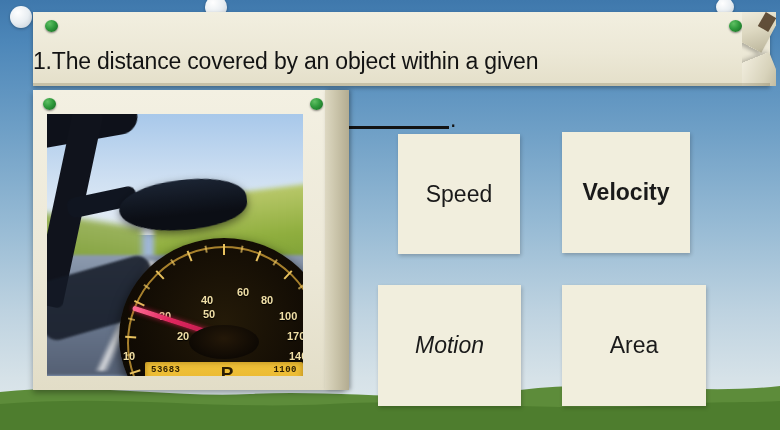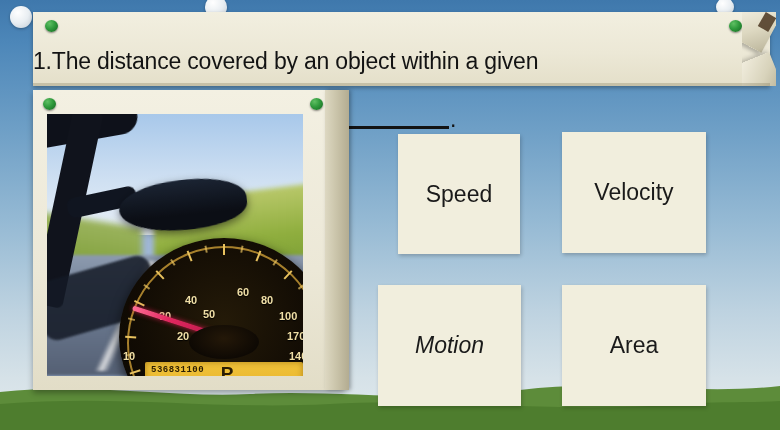--- a/index.html
+++ b/index.html
@@ -293,21 +293,21 @@
     border-radius: 2px;
     box-shadow: inset 0 0 6px rgba(120,80,0,.55);
     overflow: hidden;
     font-family: "Liberation Mono", monospace;
     color: #2a1d03;
   }
   .lcd-row {
     position: absolute;
     left: 6px; right: 6px;
     display: flex;
-    justify-content: flex-start;
+    justify-content: space-between;
     align-items: center;
     font-size: 9px;
     font-weight: bold;
     letter-spacing: .5px;
   }
   .lcd-r1 { top: 3px; }
   .lcd-gear {
     position: absolute;
     left: 52%; top: 1px;
     transform: translateX(-50%);
@@ -323,21 +323,21 @@
     box-shadow: 1px 2px 4px rgba(0,0,0,0.22);
     display: flex;
     align-items: center;
     justify-content: center;
     color: #1a1a1a;
     font-size: 23px;
     font-family: "Liberation Sans", sans-serif;
     cursor: pointer;
   }
   #ans0 { left: 378px; top: 134px; width: 122px; height: 120px; margin-left: 20px; }
-  #ans1 { left: 562px; top: 132px; width: 144px; height: 121px; }
+  #ans1 { left: 562px; top: 132px; width: 128px; height: 121px; font-weight: bold; }
   #ans2 { left: 378px; top: 285px; width: 143px; height: 121px; font-style: italic; }
   #ans3 { left: 562px; top: 285px; width: 144px; height: 121px; }
 
   
   .pin {
     position: absolute;
     width: 13px;
     height: 12px;
     border-radius: 50%;
     background: radial-gradient(circle at 35% 30%, #5fbf63 0%, #2f9a3c 45%, #14641f 100%);
@@ -417,21 +417,21 @@
             <i style="transform: rotate(0deg);"></i>
             <i style="transform: rotate(10.8deg); height: 7px; opacity: 0.7;"></i>
             <i style="transform: rotate(21.6deg);"></i>
             <i style="transform: rotate(32.4deg); height: 7px; opacity: 0.7;"></i>
             <i style="transform: rotate(43.2deg);"></i>
             <i style="transform: rotate(54deg); height: 7px; opacity: 0.7;"></i>
           </div>
         <div class="gauge-num" style="left:4px;  top:112px;">10</div>
         <div class="gauge-num" style="left:22px;  top:92px;margin-left:36px;">20</div>
         <div class="gauge-num" style="left:40px;  top:72px;">30</div>
-        <div class="gauge-num" style="left:66px;  top:56px;">40</div>
+        <div class="gauge-num" style="left:82px;  top:56px;">40</div>
         <div class="gauge-num" style="left:84px;  top:50px;margin-top:20px;">50</div>
         <div class="gauge-num" style="left:118px; top:48px;">60</div>
         <div class="gauge-num" style="left:142px; top:56px;">80</div>
         <div class="gauge-num" style="left:160px; top:72px;text-align:center;">100</div>
         <div class="gauge-num" style="left:168px; top:92px;">170</div>
         <div class="gauge-num" style="left:170px; top:112px;">140</div>
         <div class="gauge-num" style="left:166px; top:130px;">160</div>
 
         <div class="needle"></div>
         <div class="needle-hub"></div>

